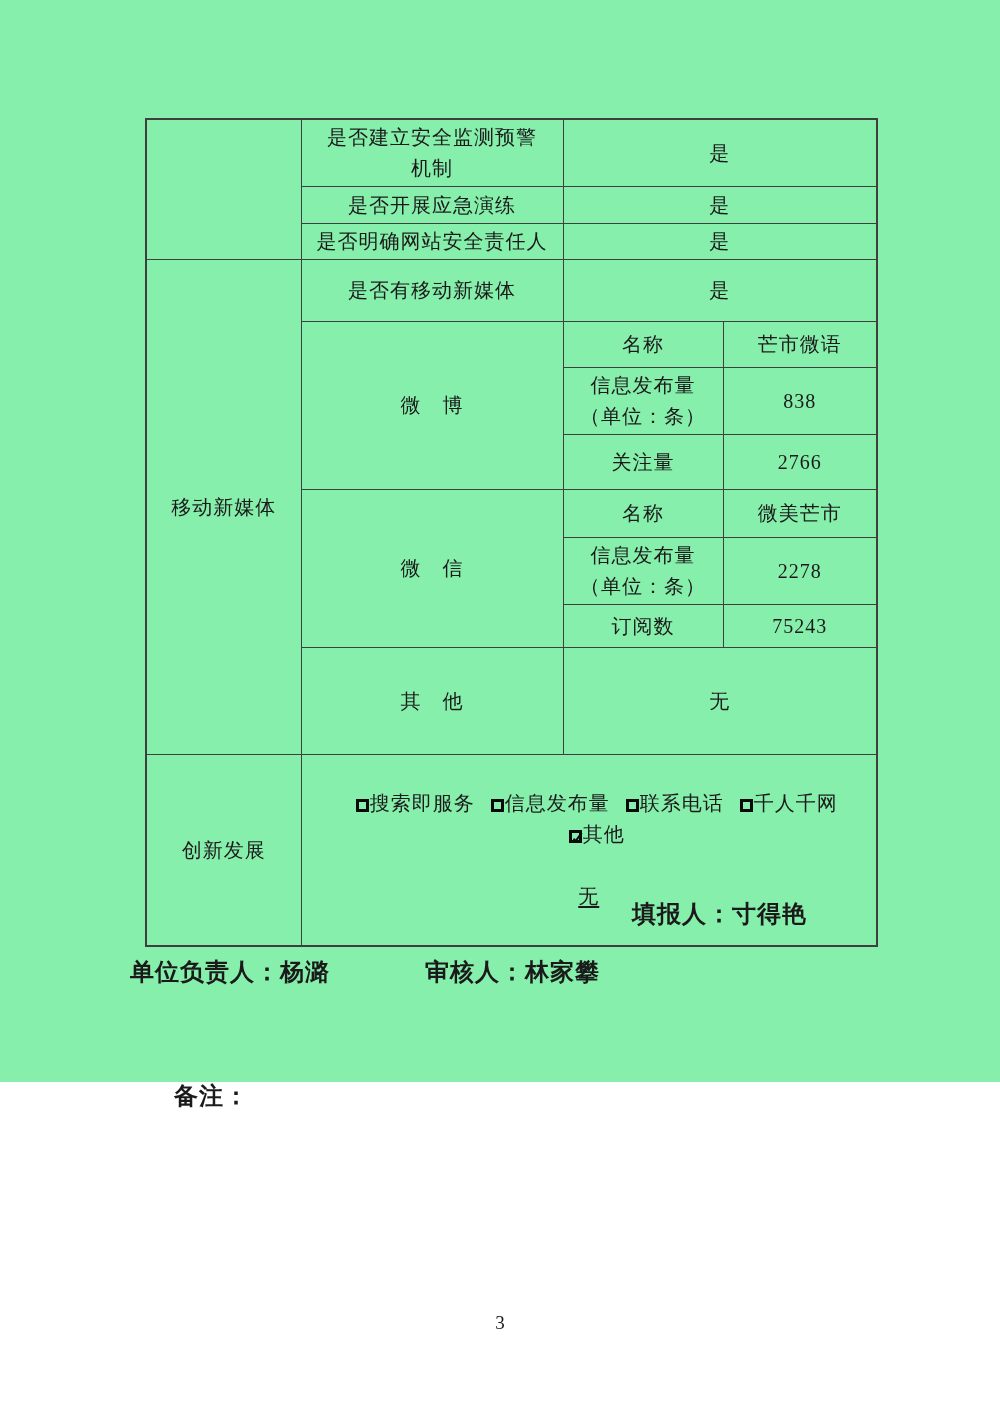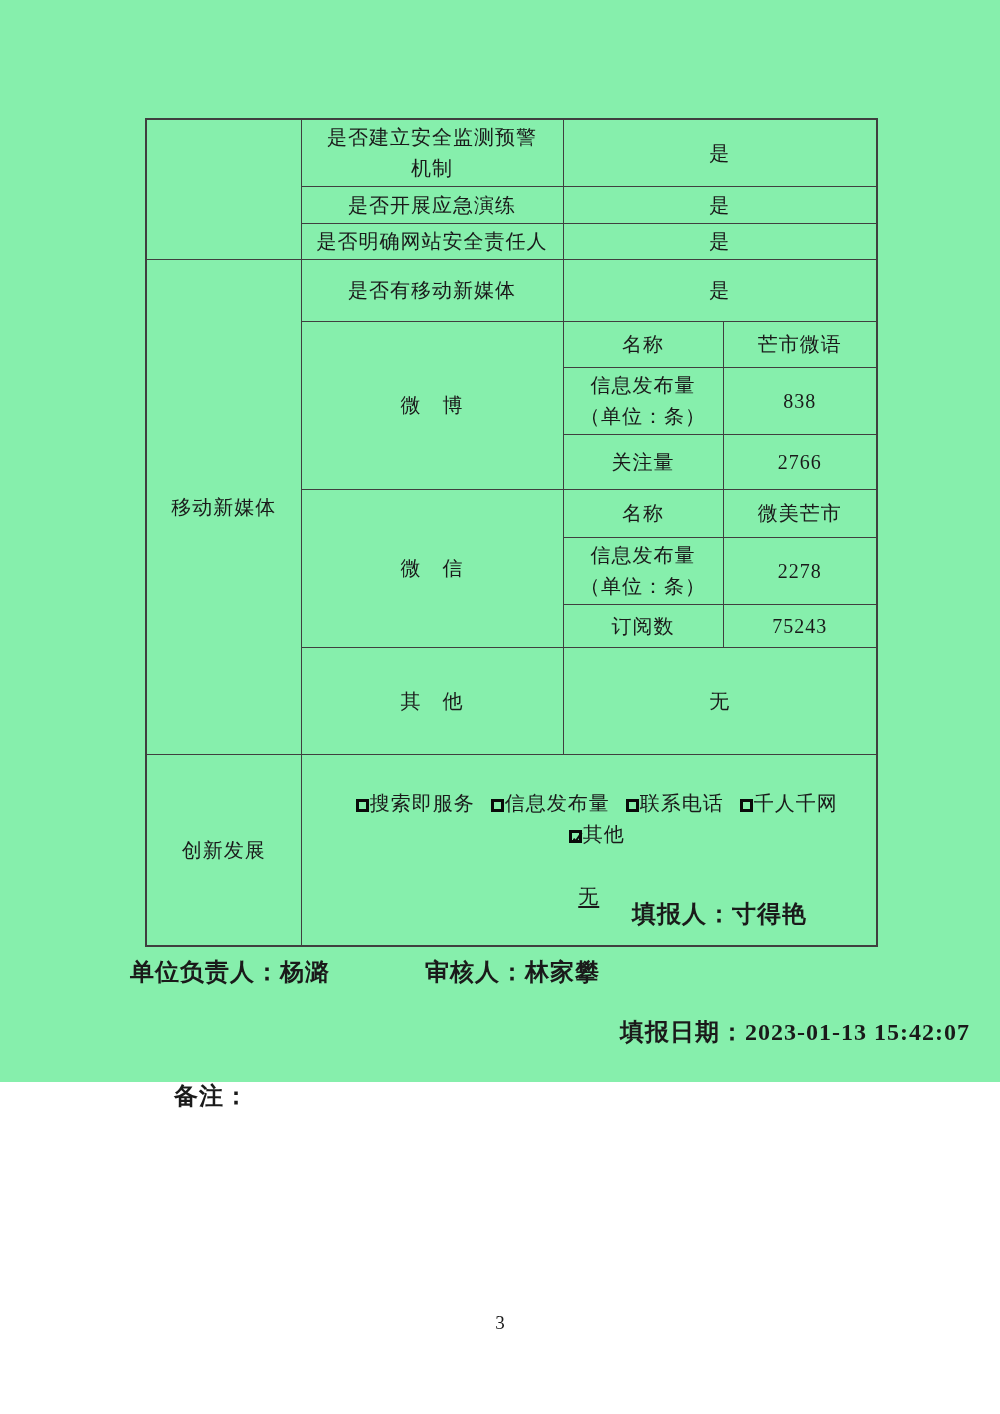--- a/index.html
+++ b/index.html
@@ -158,18 +158,17 @@
         <div><span class="innov-other">无</span></div>
       </td>
     </tr>
   </tbody>
     </table>
 
   <div class="footer-text" style="left:130px; top:956px;">单位负责人：杨潞</div>
   <div class="footer-text" style="left:425px; top:956px;">审核人：林家攀</div>
   <div class="footer-text" style="left:632px; top:898px;">填报人：寸得艳</div>
 
-  <div class="footer-text" style="left:620px; top:1016px;">填报日期：2023-01-13 15:42:07</div>
 
   <div class="footer-text" style="left:130px; top:1080px;margin-left:44px;">备注：</div>
 
   <div class="page-number">3</div>
 </div>
 
 </body></html>

